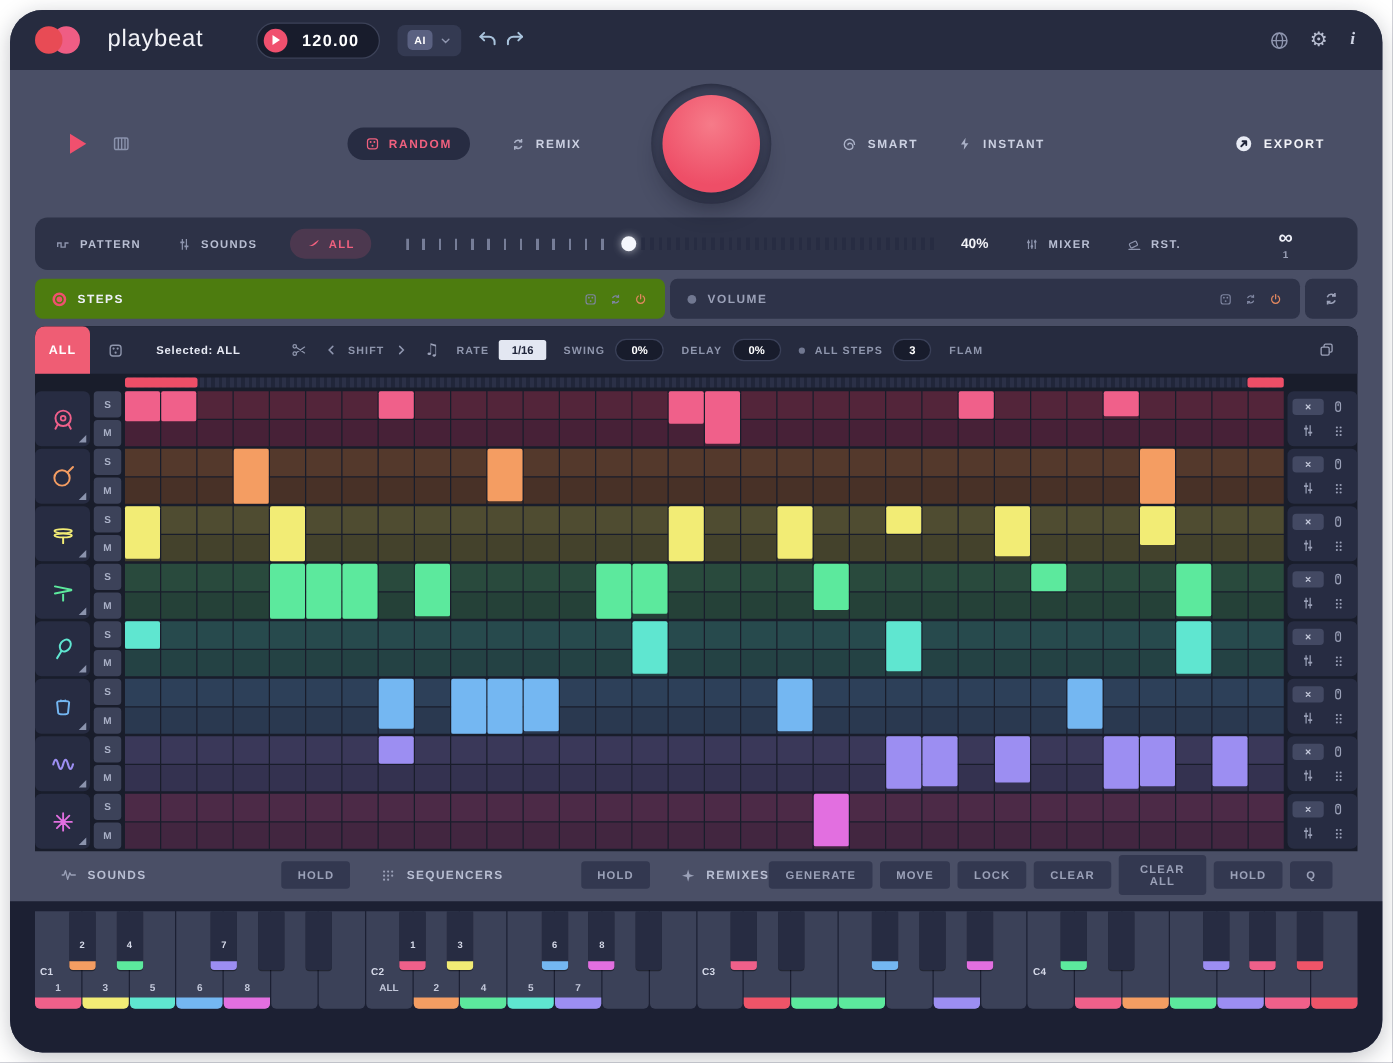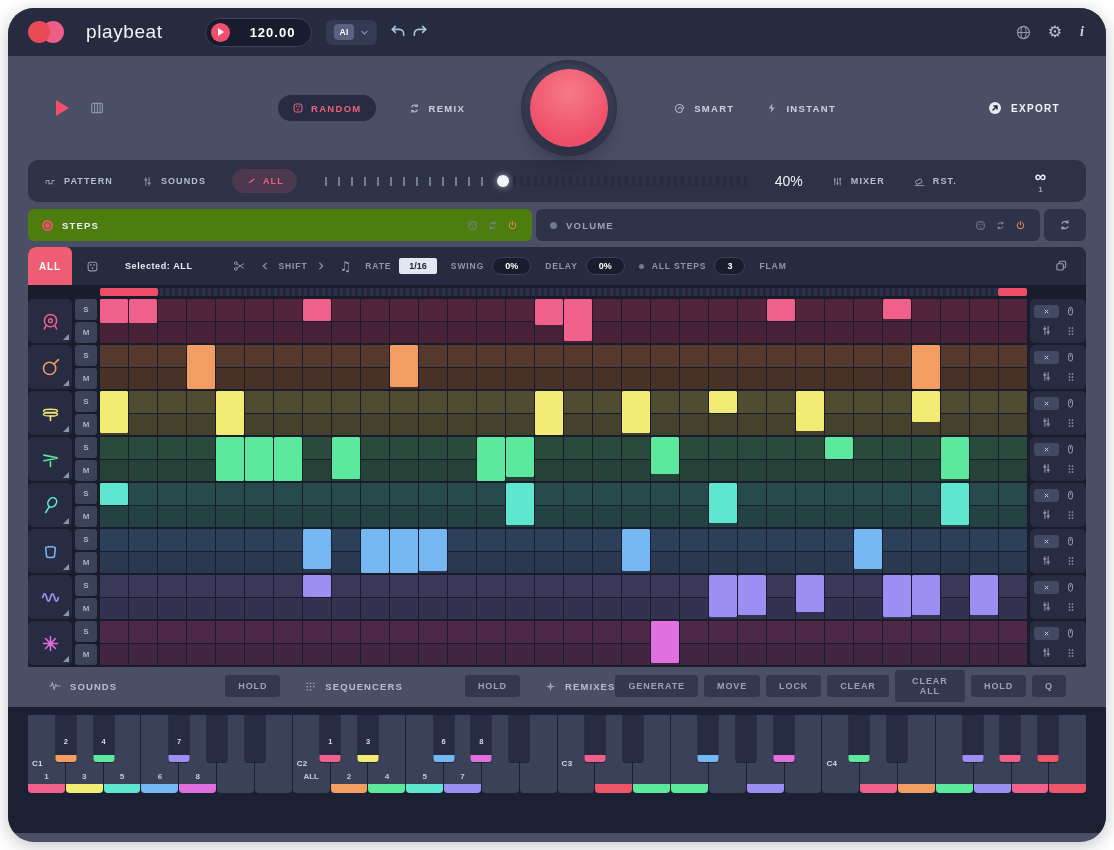--- a/index.html
+++ b/index.html
@@ -7,62 +7,62 @@
   .app{position:absolute;left:8px;top:8px;width:1098px;height:834px;border-radius:26px;background:#4a4f66;overflow:hidden;box-shadow:0 4px 18px rgba(20,24,40,.25)}
 
   
   .topbar{height:48px;background:#262b3f;display:flex;align-items:center;padding:0 22px 0 20px}
   .logo{position:relative;width:46px;height:26px}
   .logo .blob{position:absolute;border-radius:50%}
   .logo .b1{left:0;top:2px;width:22px;height:22px;background:#e84b55}
   .logo .b2{left:14px;top:2px;width:22px;height:22px;background:#ef5d84;border-radius:50% 50% 50% 4px;transform:rotate(45deg)}
   .logotext{margin-left:12px;font-size:19px;color:#f2f3f8;letter-spacing:.6px;font-weight:400}
   .pill{display:flex;align-items:center;background:#181c2c;border:1px solid #3c4258;border-radius:15px;height:29px}
-  .bpm-pill{margin-left:42px;padding:0 16px 0 5px;gap:20px}
+  .bpm-pill{margin-left:42px;padding:0 16px 0 5px;gap:12px}
   .playcirc{width:19px;height:19px;border-radius:50%;background:#f0506e;display:flex;align-items:center;justify-content:center}
   .playcirc .tri{width:0;height:0;border-left:6px solid #fff;border-top:4px solid transparent;border-bottom:4px solid transparent;margin-left:2px}
   .bpmtxt{color:#fff;font-size:13px;font-weight:bold;letter-spacing:1px}
   .ai-pill{margin-left:14px;display:flex;align-items:center;gap:6px;background:#343a52;border-radius:6px;height:25px;padding:0 8px}
   .ai-badge{background:#5a6181;color:#fff;font-size:8.5px;font-weight:bold;border-radius:4px;padding:3px 5px;letter-spacing:.5px}
   .preset-pill{margin-left:20px;width:338px;padding:0 12px;gap:8px}
   .preset-name{flex:1;text-align:center;color:#eef0f8;font-size:12px;font-weight:bold;letter-spacing:1px}
   .tb-ic{color:#8e95ae;display:flex;align-items:center}
   .glyph{font-family:"DejaVu Sans",sans-serif;line-height:1}
   .heart{color:#ef6a88;font-size:12px}
   .moredots{font-size:12px;color:#8e95ae;font-weight:bold}
   .undo,.redo{margin-left:12px;color:#a9c3dc}
   .redo{margin-left:4px}
   .tb-spacer{flex:1}
   .gear{font-size:16px;color:#b9bfd2;margin-left:16px}
   .globe{color:#8e95ae}
   .info{margin-left:18px;color:#cdd2e2;font-size:14px;font-weight:bold;font-family:"Liberation Serif",serif;font-style:italic}
 
   
-  .transport{height:104px;display:flex;align-items:center;position:relative}
+  .transport{height:118px;display:flex;align-items:center;position:relative}
   .t-left{display:flex;align-items:center;gap:20px;margin-left:48px;position:absolute}
   .playtri{width:0;height:0;border-left:13px solid #f0506e;border-top:8px solid transparent;border-bottom:8px solid transparent}
   .t-center{flex:1;display:flex;align-items:center;justify-content:center;gap:32px}
   .t-item{display:flex;align-items:center;gap:8px;font-size:9.5px;font-weight:bold;letter-spacing:1.3px;color:#ccd1e2;cursor:default}
   .random-pill{display:flex;align-items:center;gap:7px;background:#272c42;border:none;border-radius:13px;height:26px;padding:0 14px;color:#f0607e;font-size:9.5px;font-weight:bold;letter-spacing:1.3px}
   .bigwell{width:96px;height:96px;border-radius:50%;background:#3d4259;display:flex;align-items:center;justify-content:center;box-shadow:inset 0 2px 6px rgba(10,12,24,.4);margin:0 24px}
   .bigbtn{width:78px;height:78px;border-radius:50%;background:radial-gradient(circle at 50% 30%,#f67b89,#ee4e67 72%);box-shadow:0 12px 20px rgba(16,18,34,.45)}
   .t-right{position:absolute;right:46px;display:flex}
   .export{color:#f2f3f8;font-size:10px}
 
   
   .mid{padding:0 20px}
   .patternbar{height:42px;background:#2d3247;border-radius:10px;display:flex;align-items:center;padding:0 16px;gap:14px;margin-bottom:7px}
   .pb-item{display:flex;align-items:center;gap:7px;font-size:9px;font-weight:bold;letter-spacing:1.1px;color:#b8bed2}
   .pb-item svg{color:#8e95ae}
   .all-pill{display:flex;align-items:center;gap:6px;background:rgba(240,96,126,.16);border:none;border-radius:12px;height:24px;padding:0 13px;color:#f0607e;font-size:9px;font-weight:bold;letter-spacing:1.1px;margin-left:12px}
   .slider{display:flex;align-items:center;margin-left:14px;height:14px}
   .ticks{width:168px;height:9px;background:repeating-linear-gradient(90deg,#767d97 0 2px,transparent 2px 13px)}
   .knob{width:12px;height:12px;border-radius:50%;background:#f4f6fc;box-shadow:0 0 7px rgba(244,246,252,.65);margin:0 4px}
   .dashes{width:238px;height:10px;background:repeating-linear-gradient(90deg,#272c42 0 3px,transparent 3px 7px)}
-  .pb-val{color:#f2f3f8;font-size:14px;font-weight:normal;margin-left:10px}
+  .pb-val{color:#f2f3f8;font-size:11px;font-weight:bold;margin-left:4px}
   .vd{width:1px;height:18px;background:#3c4158}
   .loopsel{display:flex;flex-direction:column;align-items:center;line-height:1;margin:0 26px}
   .inf{color:#eef0f8;font-size:16px;font-weight:bold}
   .loopcnt{color:#9ba1b8;font-size:8px;font-weight:bold;margin-top:1px}
   .chev{color:#8e95ae}
 
   .tabsrow{display:flex;gap:4px;margin-bottom:6px}
   .tabs{flex:1;display:flex;gap:4px}
   .tab{flex:1;height:32px;background:#2e3349;border-radius:6px;display:flex;align-items:center;padding:0 14px;gap:9px}
   .tab.active{background:#4d7c0f}

